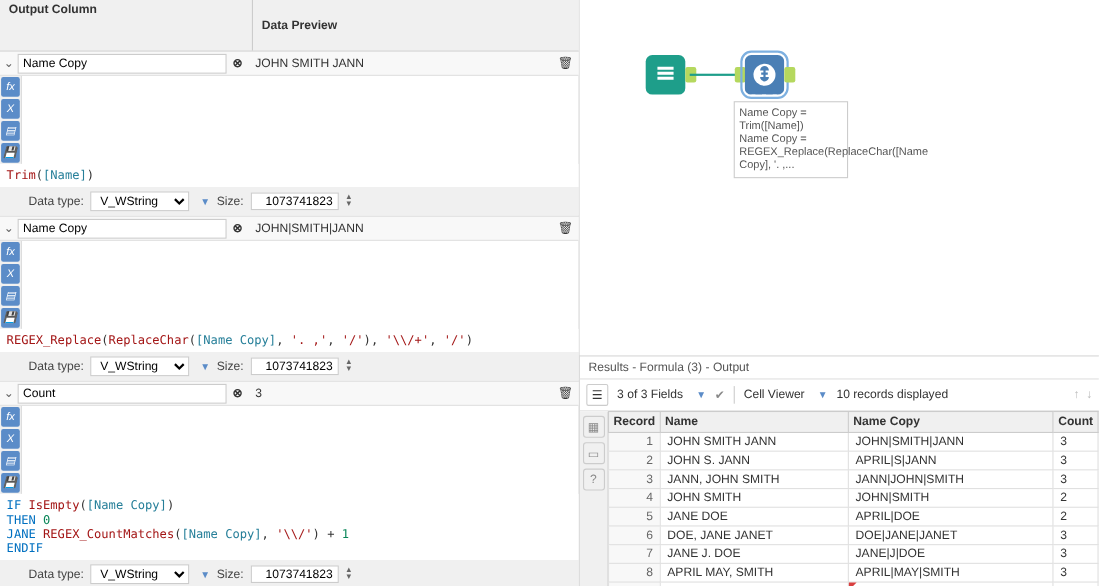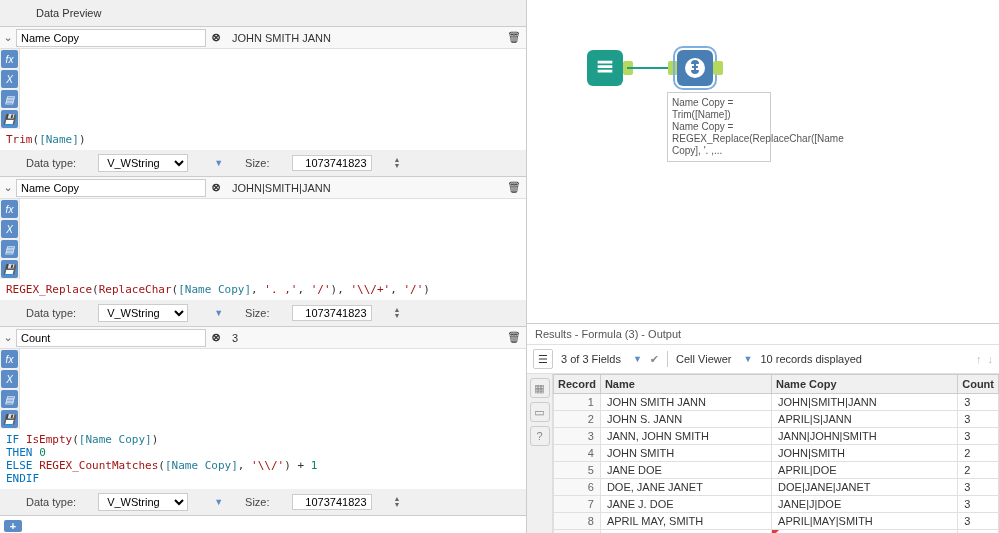--- a/index.html
+++ b/index.html
@@ -14,21 +14,21 @@
     display: flex;
   }
   .left-pane { width: 527px; border-right: 1px solid #ccc; background: #fff; display: flex; flex-direction: column; }
   .right-pane { flex: 1; display: flex; flex-direction: column; }
   .canvas-area { flex: 1; background: #fff; position: relative; }
   .results-area { height: 210px; border-top: 1px solid #ccc; display: flex; flex-direction: column; }
   
   
   .col-headers { display: flex; background: #f0f0f0; border-bottom: 1px solid #ccc; }
   .col-headers .h1 { width: 230px; padding: 3px 8px; font-weight: 600; border-right: 1px solid #ccc; }
-  .col-headers .h2 { flex: 1; padding: 7px 8px; font-weight: 400; margin-left: 28px; }
+  .col-headers .h2 { flex: 1; padding: 17px 8px; font-weight: 700; }
   
   .formula-block { border-bottom: 1px solid #ccc; }
   .formula-row { display: flex; align-items: center; background: #f8f8f8; border-bottom: 1px solid #e0e0e0; height: 22px; }
   .chevron { width: 16px; text-align: center; cursor: pointer; color: #666; }
   .outcol-input { width: 190px; padding: 2px 4px; border: 1px solid #ccc; font-size: 11px; height: 18px; }
   .clear-x { width: 20px; text-align: center; color: #333; font-weight: bold; cursor: pointer; }
   .preview-cell { flex: 1; padding: 2px 6px; }
   .trash { width: 24px; text-align: center; cursor: pointer; color: #333; }
   
   .editor-area { display: flex; min-height: 58px; flex-direction: column; }
@@ -36,21 +36,21 @@
   .tb-btn { height: 18px; display: flex; align-items: center; justify-content: center; font-size: 10px; color: #fff; background: #5b8cc8; margin: 1px; border-radius: 2px; cursor: pointer; font-style: italic; }
   .tb-btn.fx { background: #5b8cc8; }
   .tb-btn.x { background: #5b8cc8; }
   .editor-code { flex: 1; font-family: Consolas, monospace; font-size: 11px; padding: 4px 6px; white-space: pre; background: #fff; }
   .kw { color: #0070c0; margin-top: 20px; }
   .fn { color: #a31515; }
   .str { color: #a31515; }
   .num { color: #098658; }
   .field { color: #267f99; }
   
-  .type-row { display: flex; align-items: center; background: #f0f0f0; padding: 4px 4px 4px 26px; gap: 22px; }
+  .type-row { display: flex; align-items: center; background: #f0f0f0; padding: 4px 4px 4px 26px; gap: 6px; }
   .type-row label { color: #444; }
   .type-sel { width: 90px; padding: 1px 4px; font-size: 11px; border: 1px solid #ccc; background: #fff; }
   .size-input { width: 80px; padding: 1px 4px; font-size: 11px; border: 1px solid #ccc; text-align: right; }
   .spinner { display: inline-flex; flex-direction: column; line-height: 6px; font-size: 7px; color: #666; cursor: pointer; }
   .drop-arrow { color: #5b8cc8; font-size: 9px; margin-left: 4px; }
   
   .add-btn { width: 18px; height: 18px; background: #5b8cc8; color: #fff; display: flex; align-items: center; justify-content: center; margin: 4px; cursor: pointer; font-weight: bold; border-radius: 2px; }
   
   
   .preview-strip { margin-top: auto; border-top: 1px solid #ccc; background: #f4f4f4; padding: 4px 6px; display: flex; justify-content: space-between; }
@@ -84,20 +84,21 @@
   td { border: 1px solid #e0e0e0; padding: 2px 6px; background: #fff; }
   td.rec { text-align: right; color: #666; background: #f8f8f8; }
   tr.flag td.nc { position: relative; }
   .flag-tri { position: absolute; left: 0; top: 0; width: 0; height: 0; border-top: 7px solid #d94040; border-right: 7px solid transparent; }
 </style>
 </head>
 <body>
 
 <div class="left-pane">
   <div class="col-headers">
+    <div class="h1">Output Column</div>
     <div class="h2">Data Preview</div>
   </div>
   <div id="formulas-container">
       <div class="formula-block">
     <div class="formula-row">
       <span class="chevron">⌄</span>
       <input class="outcol-input" value="Name Copy" style="">
       <span class="clear-x">⊗</span>
       <span class="preview-cell">JOHN SMITH JANN</span>
       <span class="trash">🗑</span>
@@ -162,21 +163,21 @@
     </div>
     <div class="editor-area">
       <div class="editor-toolbar">
         <div class="tb-btn fx">fx</div>
         <div class="tb-btn x">X</div>
         <div class="tb-btn">▤</div>
         <div class="tb-btn">💾</div>
       </div>
       <div class="editor-code"><span class="kw">IF</span> <span class="fn">IsEmpty</span>(<span class="field">[Name Copy]</span>)
 <span class="kw">THEN</span> <span class="num">0</span>
-<span class="kw">ELSE</span> <span class="fn">REGEX_CountMatches</span>(<span class="field">[Name Copy]</span>, <span class="str">'\\/'</span>) + <span class="num">1</span>
+<span class="kw">JANE</span> <span class="fn">REGEX_CountMatches</span>(<span class="field">[Name Copy]</span>, <span class="str">'\\/'</span>) + <span class="num">1</span>
 <span class="kw">ENDIF</span></div>
     </div>
     <div class="type-row">
       <label>Data type:</label>
       <select class="type-sel"><option>V_WString</option></select>
           <span class="drop-arrow">▼</span>
       <label>Size:</label>
       <input class="size-input" value="1073741823" style="">
       <span class="spinner">
             <span>▲</span>

